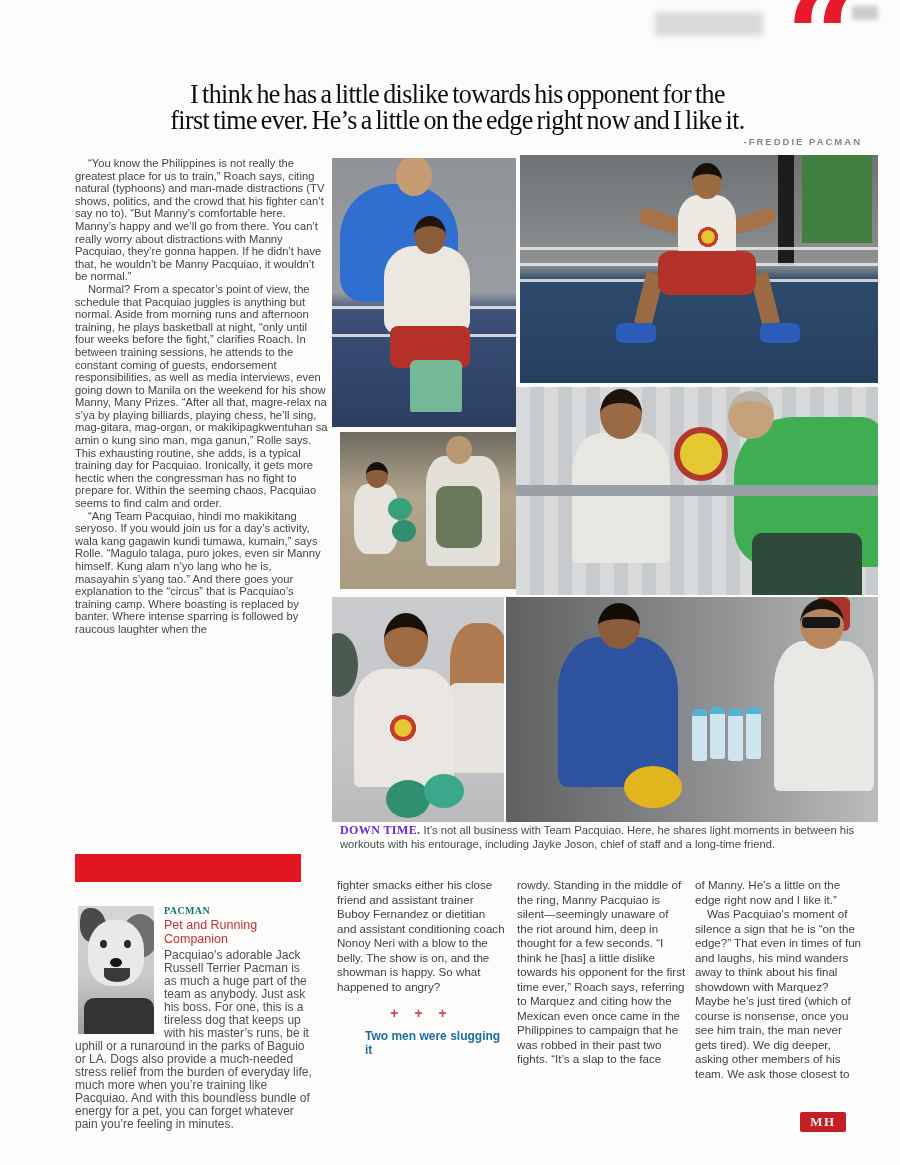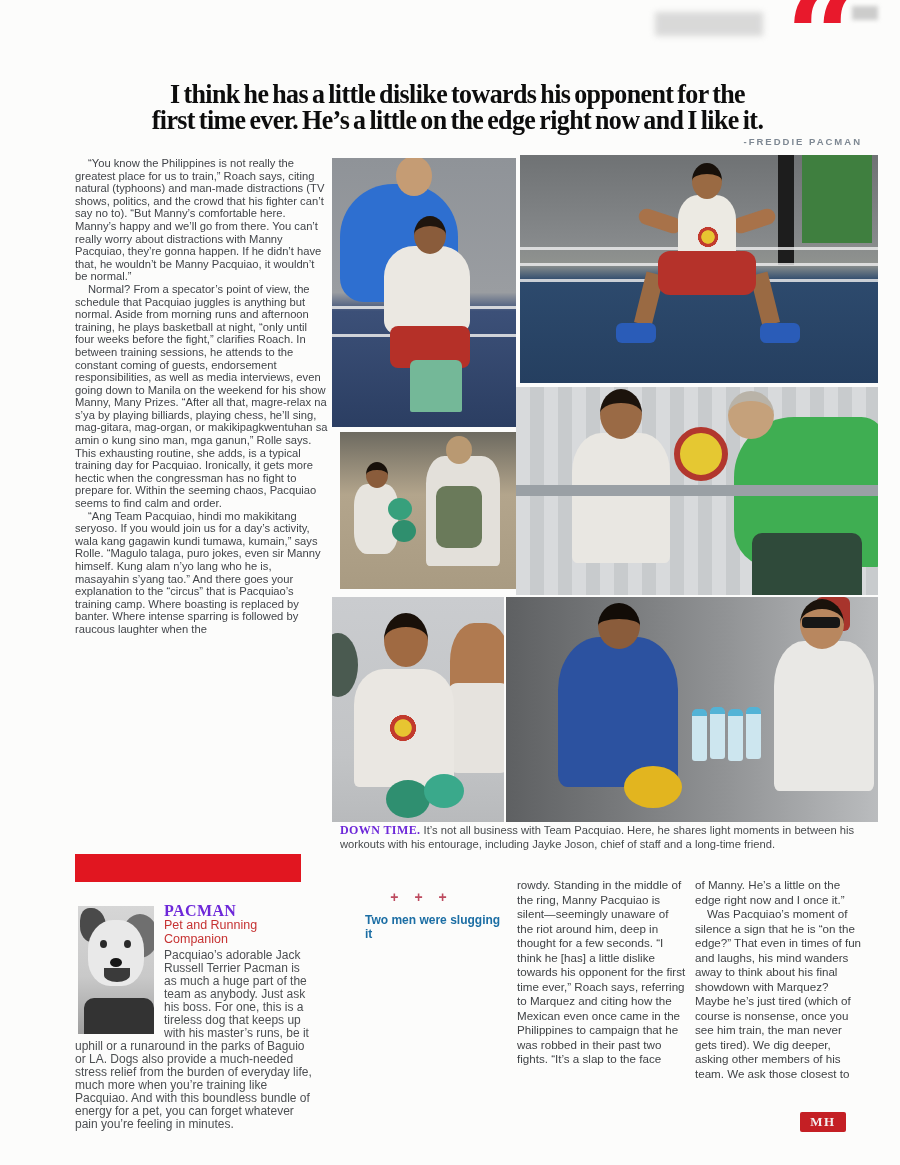--- a/index.html
+++ b/index.html
@@ -15,21 +15,21 @@
   .artifact2 { position:absolute; left:852px; top:6px; width:26px; height:14px;
     background:#9d9d9d; filter:blur(2px); opacity:.5; }
 
   
   .quote-mark { position:absolute; left:770px; top:-28px; width:90px; height:110px;
     color:#e8192c; font-family:"DejaVu Serif", serif; font-weight:bold;
     font-size:130px; line-height:1; text-align:right; }
 
   
   .headline { position:absolute; left:45px; top:82px; width:825px; text-align:center;
-    font-family:"Liberation Serif", serif; font-weight:700; color:#0d0d0d;
+    font-family:"Liberation Serif", serif; font-weight:400; color:#0d0d0d;
     font-size:26px; line-height:26px; letter-spacing:-0.6px; word-spacing:-2px; }
   .headline span { display:block; transform:scaleY(1.06); }
   .attribution { position:absolute; left:560px; top:136px; width:302px; text-align:right;
     color:#7e8893; font-size:9.5px; font-weight:bold; letter-spacing:2px; }
 
   
   .left-col { position:absolute; left:75px; top:157px; width:253px;
     font-size:11.2px; line-height:12.6px; color:#414449; text-align:left; }
   .left-col p { text-indent:13px; }
 
@@ -121,22 +121,22 @@
     background:linear-gradient(180deg,#d6d6d6 0%,#c9c9c9 55%,#9e9e9e 100%); overflow:hidden; }
   .dog div { position:absolute; }
   .dog .ear { left:2px; top:2px; width:26px; height:34px; background:#4a4a4a; border-radius:40% 60% 50% 50%; }
   .dog .patch { right:-4px; top:8px; width:36px; height:44px; background:#6f6f6f; border-radius:50%; }
   .dog .face { left:10px; top:14px; width:56px; height:66px; background:#e9e9e9; border-radius:45% 45% 40% 40%; }
   .dog .eye1 { left:22px; top:34px; width:7px; height:8px; background:#2a2a2a; border-radius:50%; }
   .dog .eye2 { left:46px; top:34px; width:7px; height:8px; background:#2a2a2a; border-radius:50%; }
   .dog .nose { left:32px; top:52px; width:12px; height:9px; background:#161616; border-radius:50%; }
   .dog .mouth { left:26px; top:62px; width:26px; height:14px; background:#3a3a3a; border-radius:0 0 50% 50%; }
   .dog .harness { left:6px; top:92px; width:70px; height:36px; background:#333; border-radius:10px 10px 0 0; }
-  .sidebar-title { font-family:"Liberation Serif", serif; font-weight:bold; color:#6d28d9;
-    font-size:16px; letter-spacing:.4px; line-height:15px; }
+  .sidebar-title { font-family:"Liberation Serif", serif; font-weight:bold; color:#0f766e;
+    font-size:10px; letter-spacing:.4px; line-height:15px; }
   .sidebar-sub { color:#c63232; font-size:12.5px; line-height:14px; margin-bottom:3px; }
   .sidebar-body { font-size:12px; line-height:13px; color:#4c4f52; }
 
   
   .col { position:absolute; top:878px; width:169px; font-size:11.6px; line-height:14.5px; color:#3f4245; }
   .col-1 { left:337px; } .col-2 { left:517px; } .col-3 { left:695px; }
   .plus-divider { text-align:center; color:#bd4a5e; font-weight:bold; font-size:14px;
     letter-spacing:6px; margin:12px 0 8px; }
   .col-subhead { color:#1c6ea4; font-weight:bold; font-size:12px;margin-left:28px; }
   .col-3 .p2nd { text-indent:12px; }
@@ -258,28 +258,29 @@
       <div class="nose"></div>
       <div class="mouth"></div>
       <div class="harness"></div>
     </div>
     <div class="sidebar-title">PACMAN</div>
     <div class="sidebar-sub">Pet and Running Companion</div>
     <div class="sidebar-body">Pacquiao’s adorable Jack Russell Terrier Pacman is as much a huge part of the team as anybody. Just ask his boss. For one, this is a tireless dog that keeps up with his master’s runs, be it uphill or a runaround in the parks of Baguio or LA. Dogs also provide a much-needed stress relief from the burden of everyday life, much more when you’re training like Pacquiao. And with this boundless bundle of energy for a pet, you can forget whatever pain you’re feeling in minutes.</div>
   </div>
 
   <div class="col col-1">
+    <p>fighter smacks either his close friend and assistant trainer Buboy Fernandez or dietitian and assistant conditioning coach Nonoy Neri with a blow to the belly. The show is on, and the showman is happy. So what happened to angry?</p>
     <div class="plus-divider">+ + +</div>
     <div class="col-subhead">Two men were slugging it</div>
   </div>
 
   <div class="col col-2">
     <p>rowdy. Standing in the middle of the ring, Manny Pacquiao is silent—seemingly unaware of the riot around him, deep in thought for a few seconds. “I think he [has] a little dislike towards his opponent for the first time ever,” Roach says, referring to Marquez and citing how the Mexican even once came in the Philippines to campaign that he was robbed in their past two fights. “It’s a slap to the face</p>
   </div>
 
   <div class="col col-3">
-    <p>of Manny. He’s a little on the edge right now and I once it.”</p>
+    <p>of Manny. He’s a little on the edge right now and I like it.”</p>
     <p class="p2nd">Was Pacquiao’s moment of silence a sign that he is “on the edge?” That even in times of fun and laughs, his mind wanders away to think about his final showdown with Marquez? Maybe he’s just tired (which of course is nonsense, once you see him train, the man never gets tired). We dig deeper, asking other members of his team. We ask those closest to</p>
   </div>
 
   <div class="mh">MH</div>
 
 </div>
 
 </body></html>

